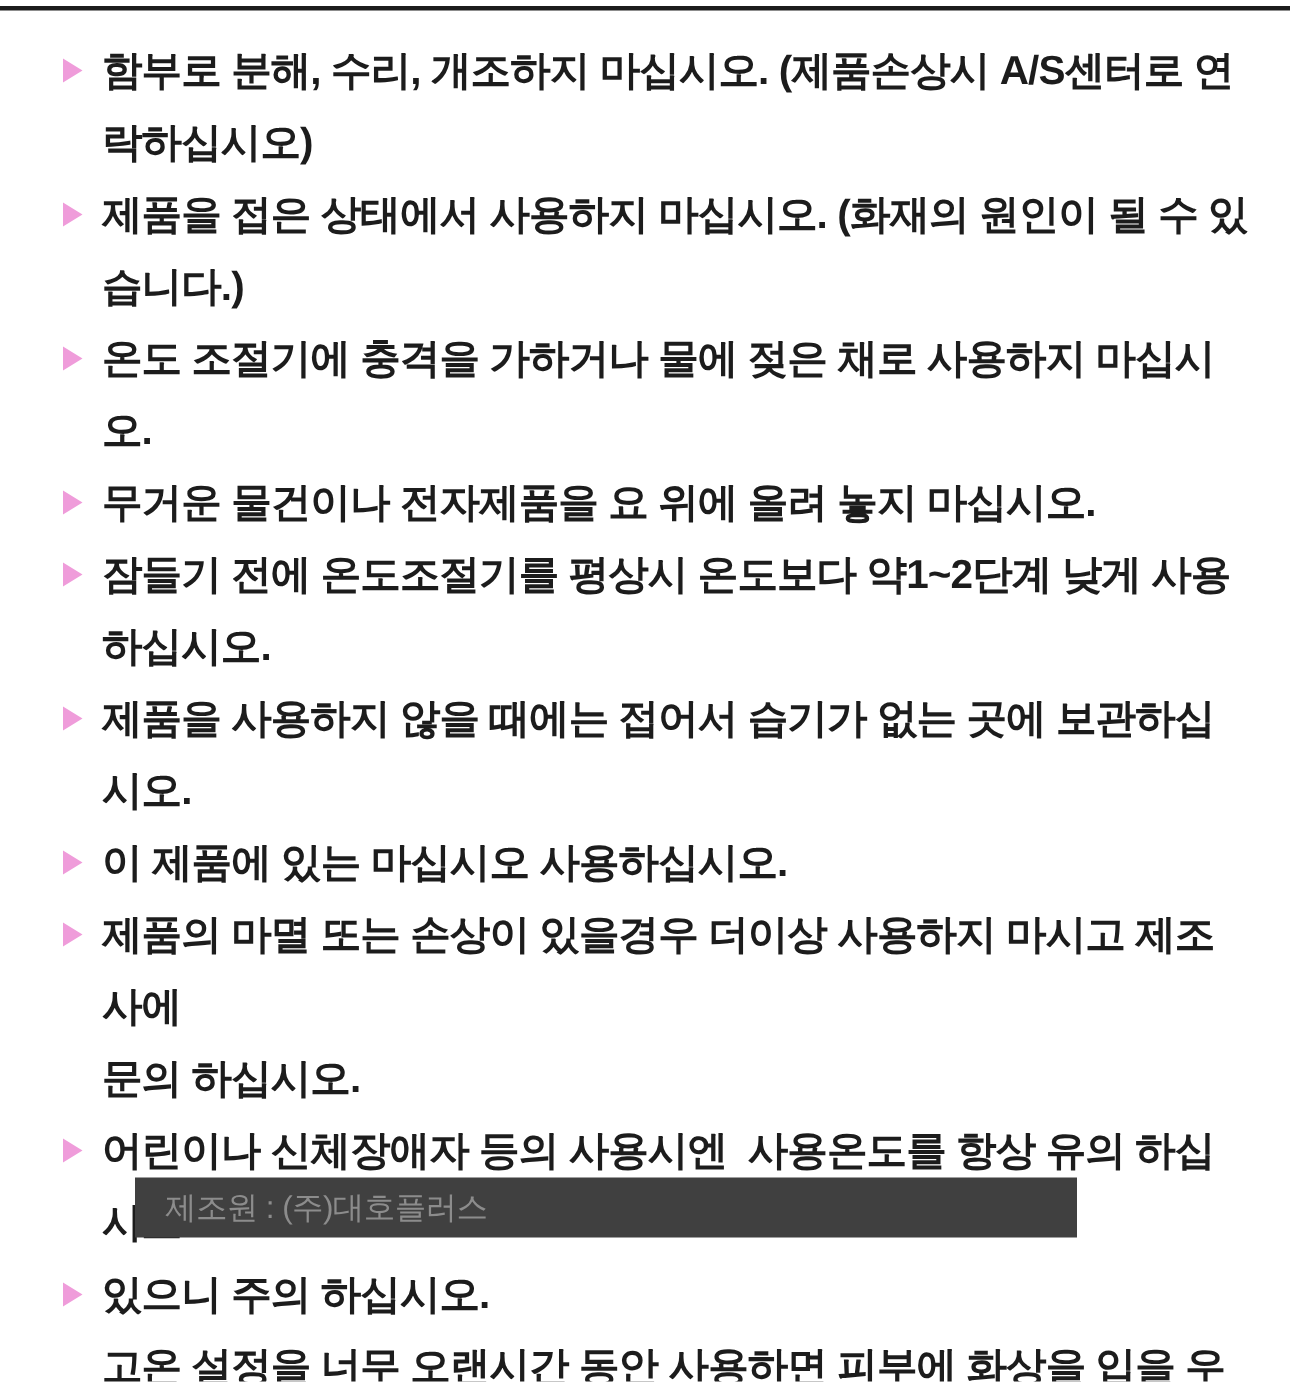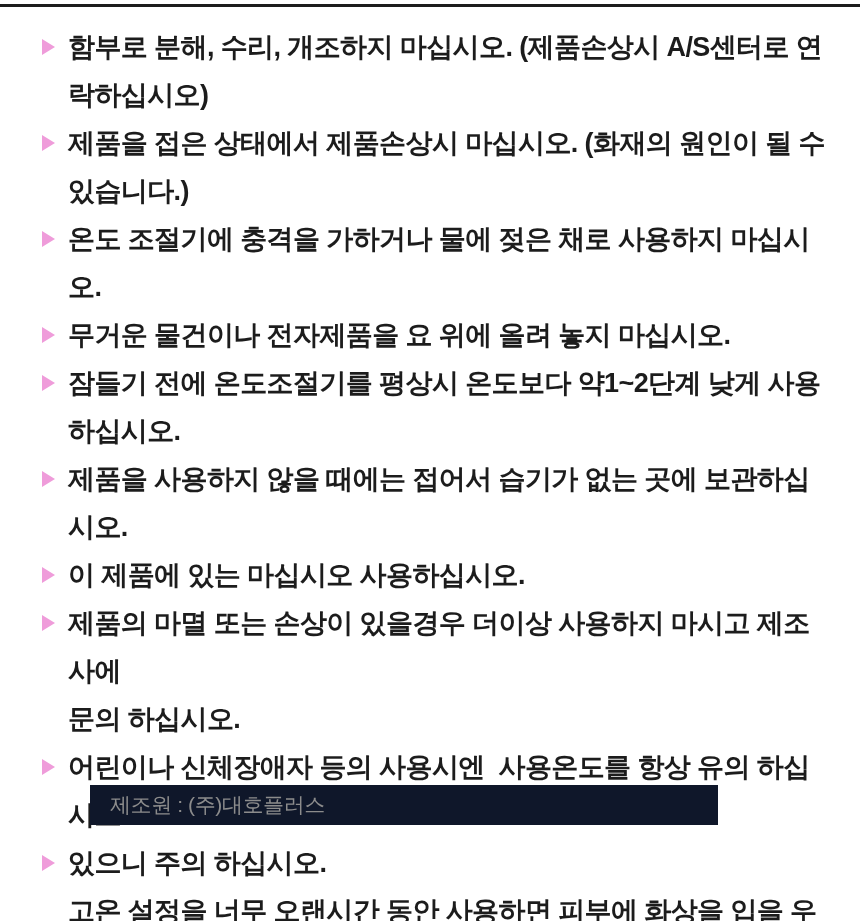--- a/index.html
+++ b/index.html
@@ -45,21 +45,21 @@
     color: #1c1c1c;
     white-space: pre-wrap;
   }
   .item.warning .line { color: #f81414; }
   .footer-bar {
     position: absolute;
     left: 90px;
     top: 785px;
     width: 628px;
     height: 40px;
-    background: #0f172a;
+    background: #404040;
     display: flex;
     align-items: center;
     justify-content: space-between;
     padding: 0 14px 0 20px;
   }
   .footer-text {
     font-size: 21px;
     font-weight: 500;
     letter-spacing: -0.4px;
     color: #8c8c8c;
@@ -76,21 +76,21 @@
   <div class="item">
     <span class="bullet"></span>
     <div class="lines">
       <div class="line">함부로 분해, 수리, 개조하지 마십시오. (제품손상시 A/S센터로 연락하십시오)</div>
     </div>
   </div>
 
   <div class="item">
     <span class="bullet"></span>
     <div class="lines">
-      <div class="line">제품을 접은 상태에서 제품손상시 마십시오. (화재의 원인이 될 수 있습니다.)</div>
+      <div class="line">제품을 접은 상태에서 사용하지 마십시오. (화재의 원인이 될 수 있습니다.)</div>
     </div>
   </div>
 
   <div class="item">
     <span class="bullet"></span>
     <div class="lines">
       <div class="line">온도 조절기에 충격을 가하거나 물에 젖은 채로 사용하지 마십시오.</div>
     </div>
   </div>
 

